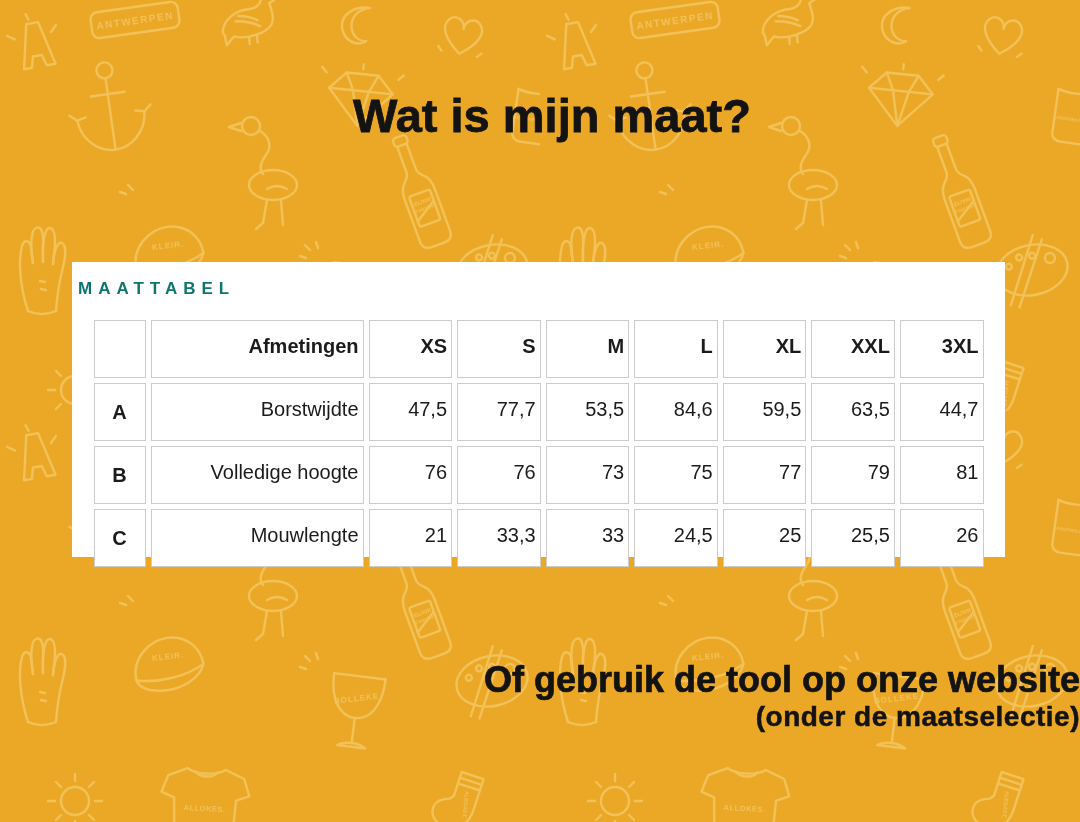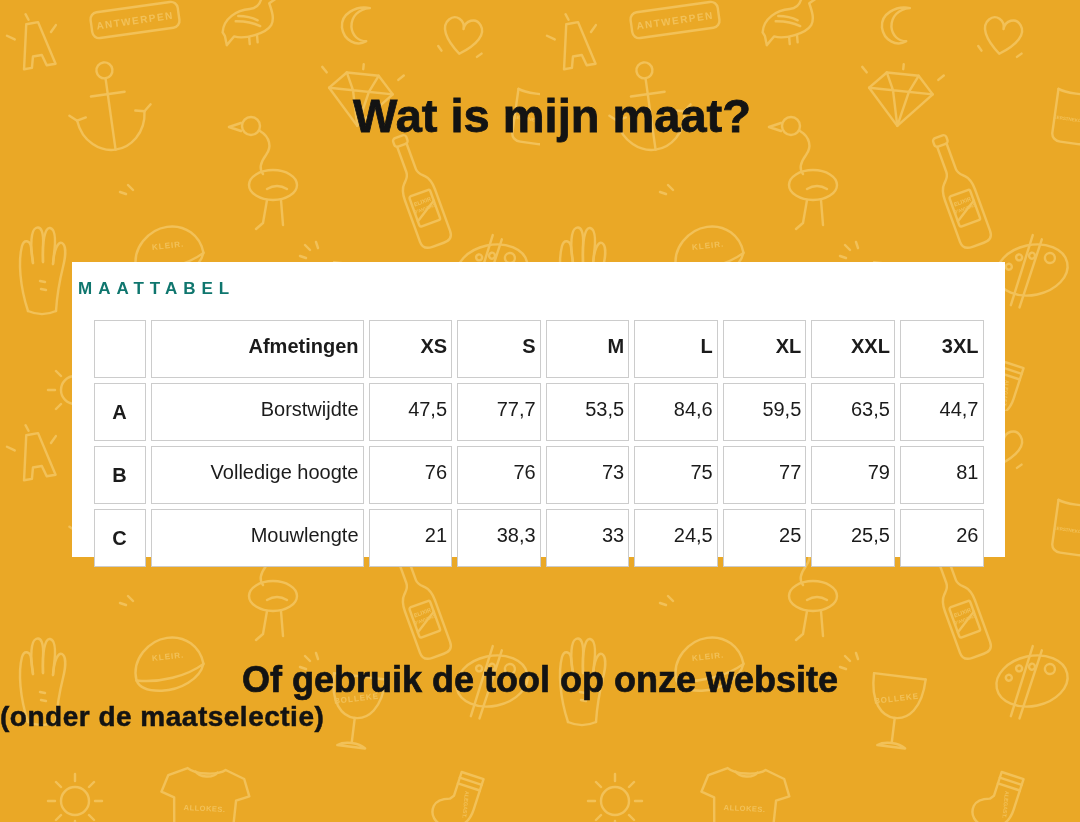--- a/index.html
+++ b/index.html
@@ -44,26 +44,26 @@
     color:#1b1b1b; overflow:hidden; white-space:nowrap;
   }
   .size-table th { font-weight:700; }
   .size-table td { font-weight:400; }
   .size-table .letter { text-align:center; padding:0; font-weight:700; }
   col.col-letter { width:52px; }
   col.col-label  { width:213px; }
 
   .footer-line1 {
     position:absolute; top:661px; left:0; width:100%; margin:0;
-    text-align:center; font-size:36px; line-height:38px; font-weight:700;
+    text-align:right; font-size:36px; line-height:38px; font-weight:700;
     -webkit-text-stroke:0.7px #131313;
   }
   .footer-line2 {
     position:absolute; top:702px; left:0; width:100%; margin:0;
-    text-align:left; font-size:28px; line-height:30px; font-weight:700;
+    text-align:right; font-size:28px; line-height:30px; font-weight:700;
     letter-spacing:0.5px;
     -webkit-text-stroke:0.5px #131313;
   }
 </style>
 </head>
 <body>
 
 <svg class="bg-svg" width="1080" height="822" viewBox="0 0 1080 822" xmlns="http://www.w3.org/2000/svg">
   <defs>
     <pattern id="doodles" width="540" height="411" patternUnits="userSpaceOnUse">
@@ -241,21 +241,21 @@
         <td>73</td>
         <td>75</td>
         <td>77</td>
         <td>79</td>
         <td>81</td>
       </tr>
       <tr>
         <td class="letter">C</td>
         <td>Mouwlengte</td>
         <td>21</td>
-        <td>38,3</td>
+        <td>33,3</td>
         <td>33</td>
         <td>24,5</td>
         <td>25</td>
         <td>25,5</td>
         <td>26</td>
       </tr>
     </tbody>
   </table>
 </div>
 

